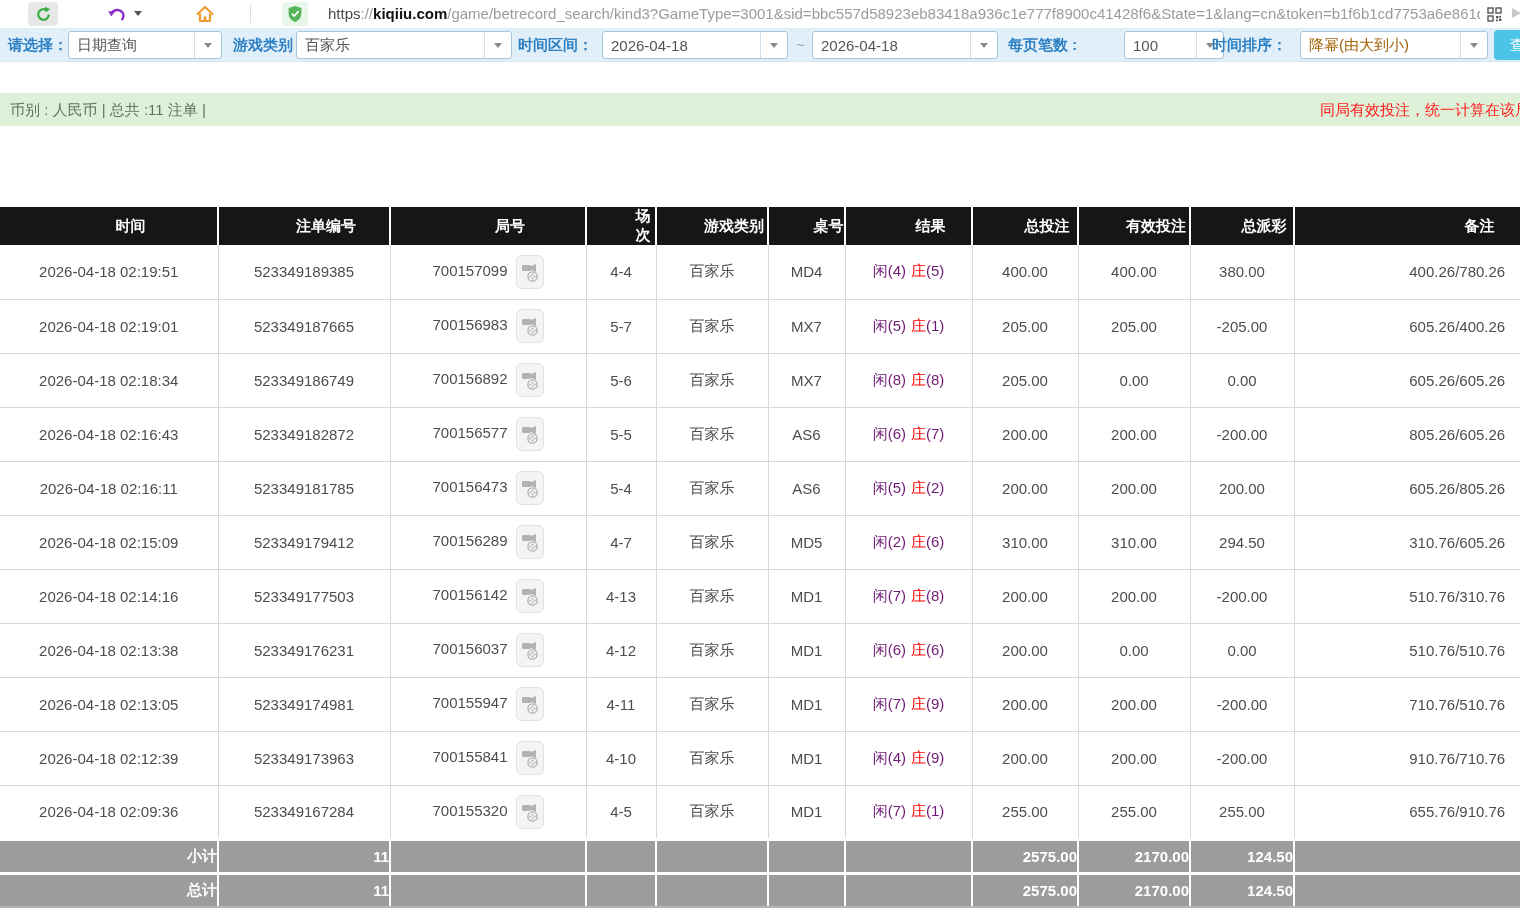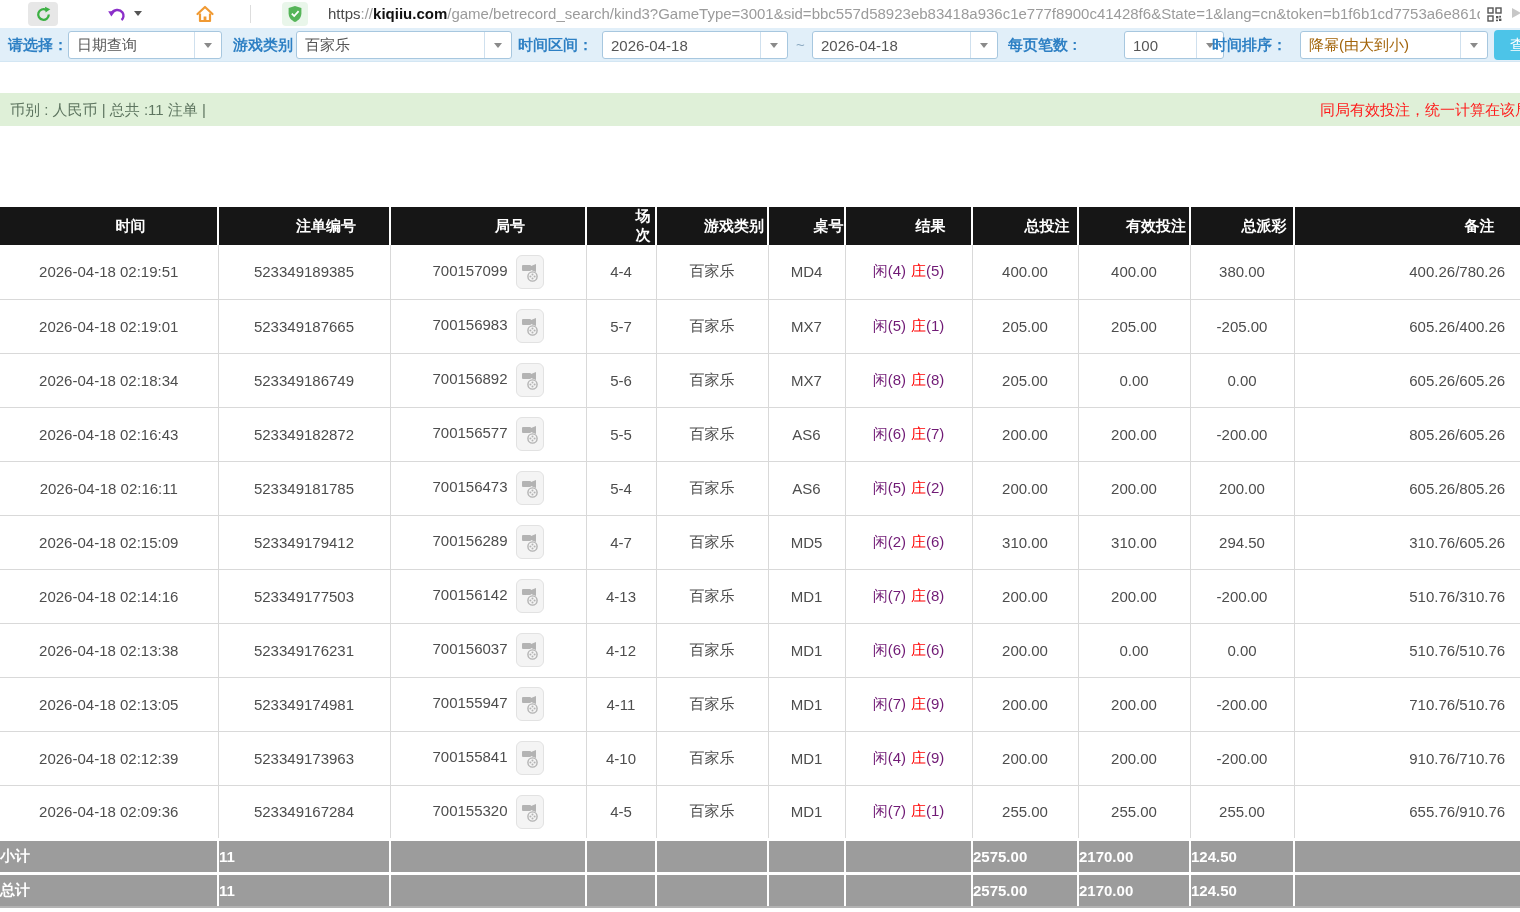--- a/index.html
+++ b/index.html
@@ -54,21 +54,21 @@
                            border-bottom:1px solid #d9d9d9; border-left:1px solid #d9d9d9; white-space:nowrap;}
   table.records tbody td:first-child { border-left:none; }
   .blue { color:#701a75; }
   .red  { color:#ff0000; }
   .neg  { color:#ff0000; }
   .res-p { margin-right:5px; }
   .video-btn { display:inline-flex; width:28px; height:34px; background:#f4f4f4; border:1px solid #e2e2e2;
                border-radius:6px; align-items:center; justify-content:center; margin-left:8px;
                vertical-align:middle; cursor:pointer; }
   table.records tfoot td { height:34px; background:#9c9c9c; color:#fff; font-weight:bold; font-size:15px;
-                           text-align:left; border-left:2px solid #fff; border-top:3px solid #fff; }
+                           text-align:right; border-left:2px solid #fff; border-top:3px solid #fff; }
   table.records tfoot td:first-child { border-left:none; }
   table.records tfoot tr:last-child td { border-bottom:2px solid #b3b3b3; }
 </style>
 </head>
 <body>
 
 <div class="browser-bar">
   <div class="bicon refresh-wrap">
     <svg width="17" height="17" viewBox="0 0 18 18">
       <path d="M14.6 9 A5.6 5.6 0 1 1 11.8 4.15" fill="none" stroke="#3cb043" stroke-width="2.4"></path>

